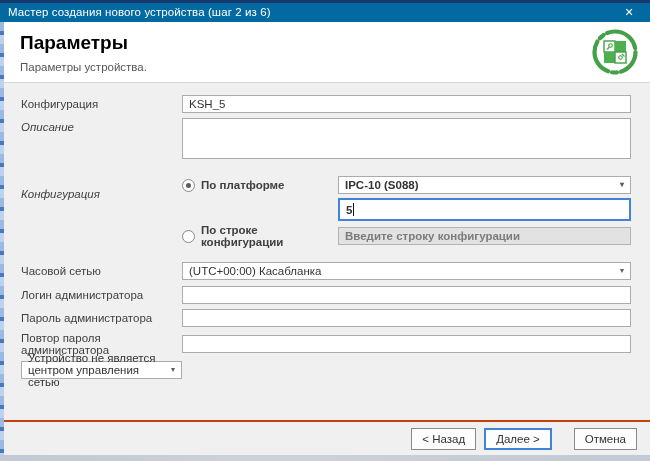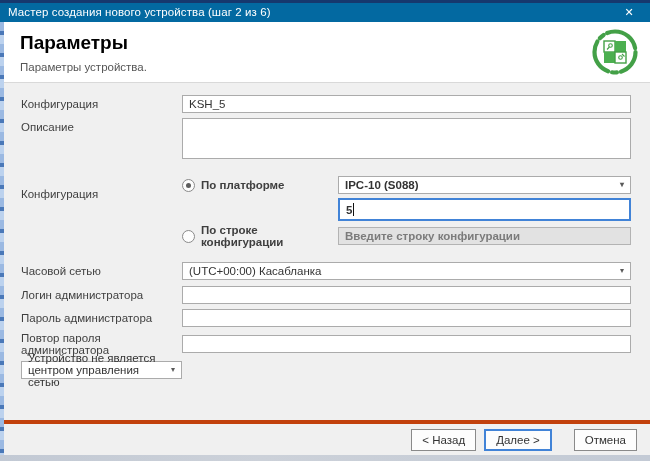--- a/index.html
+++ b/index.html
@@ -46,21 +46,21 @@
   }
   .header-title { font-size:19px; font-weight:bold; color:#000000; }
   .header-subtitle { font-size:11.5px; color:#555; margin-top:7px; }
   .logo { position:absolute; right:10px; top:5px; width:50px; height:50px; }
   
   .body { flex:1 1 auto; padding:12px 19px 0 17px; }
   .row {
     display:grid; grid-template-columns:161px 1fr; align-items:center;
   }
   .row.top-align { align-items:start; }
-  .row.top-align .lbl { margin-top:3px; }
+  .row.top-align .lbl { margin-top:3px;font-style:italic; }
   .lbl { font-size:11.5px; color:#3f3f3f; }
   .field, .dropdown, .area {
     background:#ffffff; border:1px solid #ababab; height:18px;
     padding:0 6px; display:flex; align-items:center; font-size:11.5px; color:#333;
     width:100%;
   }
   .area { height:41px; align-items:flex-start; padding-top:3px; }
   .dropdown { position:relative; padding-right:20px; }
   .caret {
     position:absolute; right:6px; top:50%; transform:translateY(-50%);
@@ -88,21 +88,21 @@
   .radio-label { font-size:11.5px; color:#3f3f3f; }
   
   .mb5  { margin-bottom:5px; }
   .mb6  { margin-bottom:6px; }
   .mb14 { margin-bottom:14px; }
   .mb17 { margin-bottom:17px; }
   .gap4 { margin-bottom:4px; }
   .gap3 { margin-bottom:3px; }
   
   .footer {
-    flex:0 0 35px; border-top:4px solid #c2410c;
+    flex:0 0 35px; border-top:2px solid #c2410c;
     display:flex; align-items:center; justify-content:flex-end;
     gap:8px; padding-right:13px;
   }
   .btn {
     min-width:62px; height:22px; padding:0 10px;
     background:#fdfdfd; border:1px solid #8a8a8a;
     font-family:"Liberation Sans", sans-serif; font-size:11.5px; color:#333;
     display:flex; align-items:center; justify-content:center; cursor:default;
   }
   .btn.primary { border:2px solid #4183d7; }

